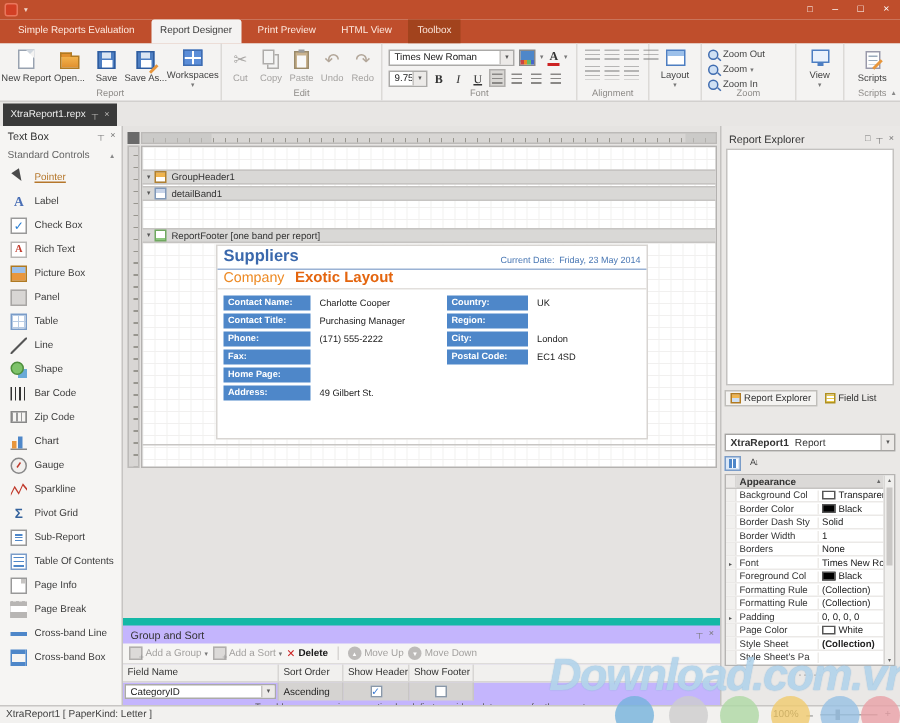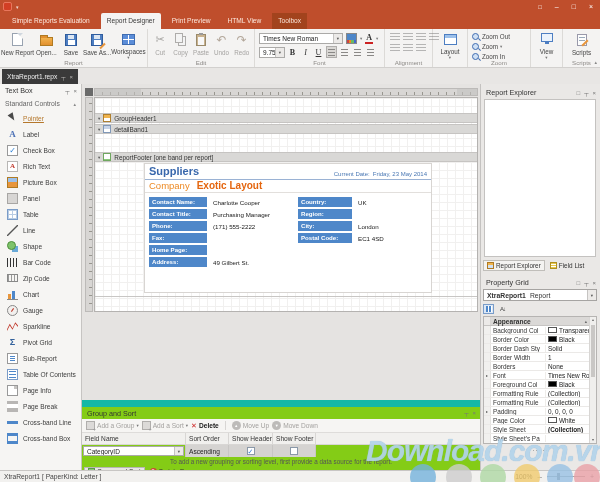--- a/index.html
+++ b/index.html
@@ -165,21 +165,21 @@
   .compname{font-size:10px;font-weight:bold;color:#e4650e;}
   .repfields{flex:1;position:relative;}
   .lcol{position:absolute;left:4px;top:4px;}
   .rcol{position:absolute;left:153px;top:4px;}
   .frow{height:10px;margin-bottom:2px;display:flex;align-items:center;}
   .flabel{width:58px;height:10px;background:#4e87c9;color:#fff;font-weight:bold;font-size:6.1px;line-height:10px;padding-left:3px;}
   .rcol .flabel{width:54px;}
   .fvalue{margin-left:6px;font-size:6.2px;color:#1a1a1a;white-space:nowrap;}
 
   
-  .gspanel{position:absolute;left:0;top:316px;width:398px;height:70px;background:#84cc16;border-top:7px solid #14b8a6;}
+  .gspanel{position:absolute;left:0;top:328px;width:398px;height:70px;background:#c4b5fd;border-top:5px solid #14b8a6;}
   .gshead{height:12px;display:flex;align-items:center;padding:0 4px 0 5px;}
   .gshead .dtitle{flex:1;font-size:7.2px;}
   .gstoolbar{height:14px;display:flex;align-items:center;padding-left:4px;gap:3px;background:#f6f5f3;border-bottom:1px solid #dedcda;font-size:6.6px;}
   .tbaritem{display:flex;align-items:center;gap:2px;color:#a3a19f;}
   .tbaritem.on{color:#1a1a1a;font-weight:bold;}
   .ic-addg{width:9px;height:9px;background:#dcdad8;border:1px solid #b0aeac;position:relative;}
   .ic-addg::after{content:"+";position:absolute;right:-2px;bottom:-3px;font-size:6px;color:#999;}
   .ic-del::before{content:"✕";color:#cc2222;font-weight:bold;font-size:7px;}
   .ic-move{width:9px;height:9px;border-radius:50%;background:#bdbbb9;display:flex;align-items:center;justify-content:center;}
   .ic-move::before{content:"▲";font-size:4px;color:#fff;}
@@ -723,26 +723,20 @@
       <span class="retab active">
           <span class="ti ti-re"></span>
           <span>Report Explorer</span>
         </span>
       <span class="retab">
           <span class="ti ti-fl"></span>
           <span>Field List</span>
         </span>
     </div>
 
-    <div class="dockhead pghead">
-      <span class="dtitle">Property Grid</span>
-      <span class="hic i-max"></span>
-      <span class="hic i-pin"></span>
-      <span class="hic i-x"></span>
-    </div>
     <div class="pgcombo">
       <span class="oname">XtraReport1</span>
       <span class="otype">Report</span>
       <span class="dropbtn i-down" style="height:10px"></span>
     </div>
     <div class="pgtoolbar">
       <span class="pgt1">
           <i></i>
         </span>
       <span class="pgt2"></span>

